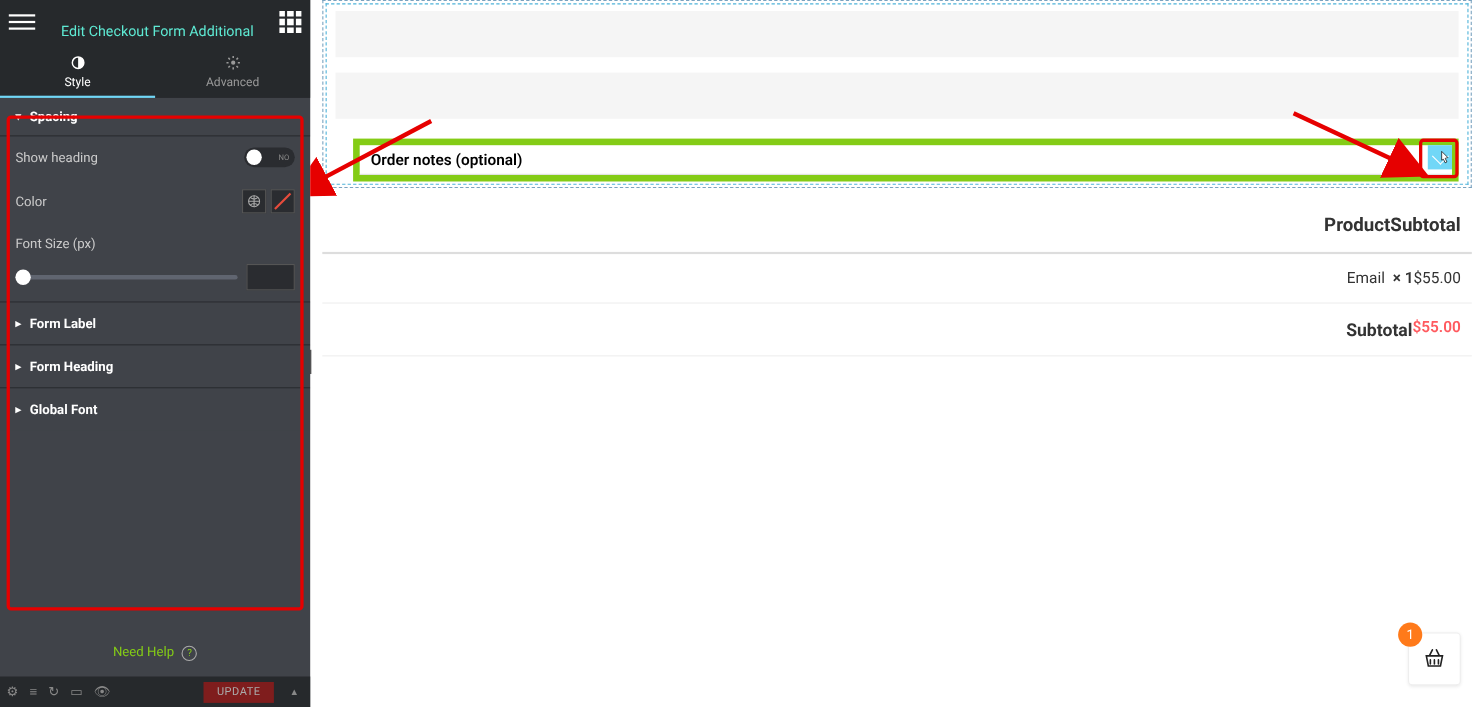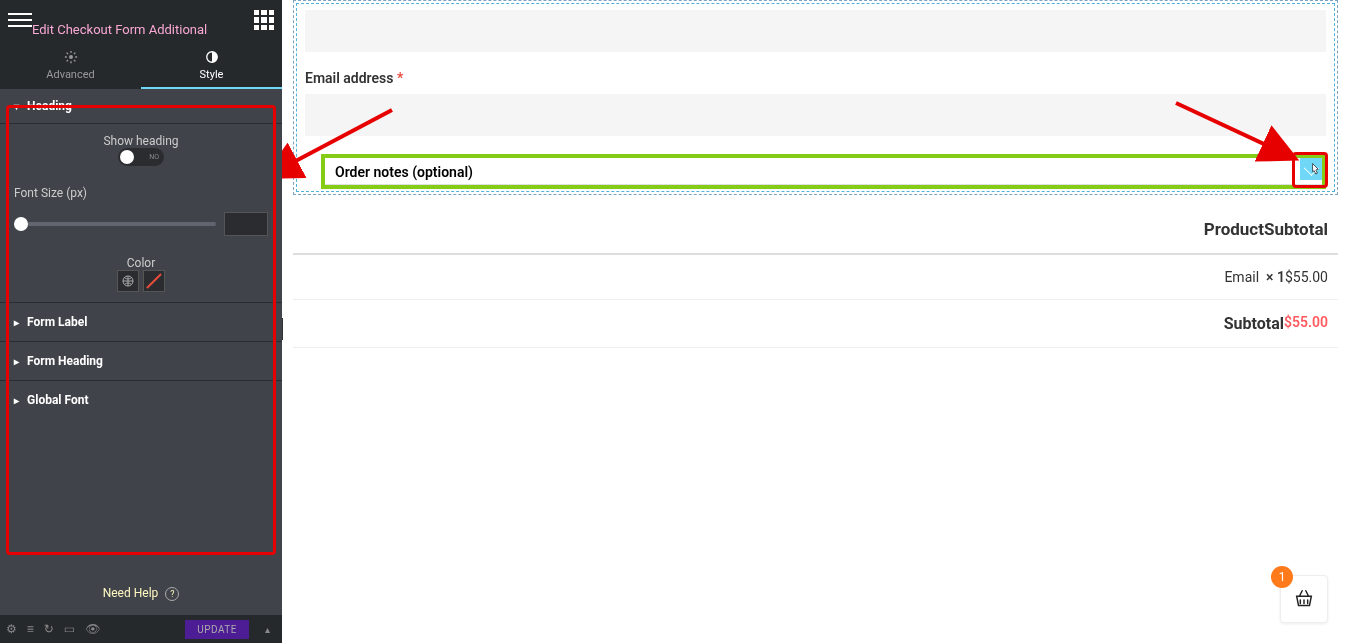--- a/index.html
+++ b/index.html
@@ -3,75 +3,75 @@
 <meta charset="utf-8">
 <style>
 * { box-sizing: border-box; margin: 0; padding: 0; }
 body { font-family: -apple-system, BlinkMacSystemFont, "Segoe UI", Roboto, Arial, sans-serif; width: 1348px; height: 643px; overflow: hidden; position: relative; background: #fff; }
 
 
 .sidebar { position: absolute; left: 0; top: 0; width: 282px; height: 643px; background: #404349; color: #e0e0e0; display: flex; flex-direction: column; }
 .sidebar-header { background: #26292c; height: 40px; display: flex; align-items: center; justify-content: space-between; padding: 0 8px; }
 .hamburger { width: 24px; height: 24px; display: flex; flex-direction: column; justify-content: center; gap: 4px; cursor: pointer; }
 .hamburger span { height: 2px; background: #fff; }
-.header-title { flex: 1; text-align: left; font-size: 13px; line-height: 1.2; color: #f9a8d4; margin-top: 19px; }
+.header-title { flex: 1; text-align: center; font-size: 13px; line-height: 1.2; color: #5eead4; margin-top: 19px; }
 .header-grid { width: 20px; height: 20px; display: grid; grid-template-columns: repeat(3,1fr); grid-template-rows: repeat(3,1fr); gap: 2px; cursor: pointer; }
 .header-grid span { background: #fff; }
 
 .tabs { display: flex; background: #26292c; }
 .tab { flex: 1; text-align: center; padding: 10px 0 8px; font-size: 11px; color: #999; cursor: pointer; position: relative; }
 .tab.active { color: #fff; }
 .tab.active::after { content: ""; position: absolute; bottom: 0; left: 0; right: 0; height: 2px; background: #71d7f7; }
 .tab-icon { display: block; margin: 0 auto 4px; width: 14px; height: 14px; }
 
 .panel-body { flex: 1; overflow: auto; padding: 0; }
 .section-header { display: flex; align-items: center; padding: 10px 14px; font-size: 12px; font-weight: bold; color: #fff; background: #404349; border-bottom: 1px solid #2a2c30; cursor: pointer; }
 .section-header .caret { margin-right: 8px; font-size: 10px; }
-.field-row { padding: 10px 14px; font-size: 12px; color: #ccc; display: flex; align-items: center; justify-content: space-between; flex-direction: column; }
+.field-row { padding: 10px 14px; font-size: 12px; color: #ccc; display: flex; align-items: center; justify-content: space-between; }
 .field-row.stack { display: block; }
 .field-row .label { font-size: 12px; }
 .toggle { width: 46px; height: 18px; border-radius: 10px; background: #2a2c30; position: relative; cursor: pointer; display: flex; align-items: center; justify-content: flex-end; padding-right: 5px; font-size: 7px; color: #888; }
 .toggle .knob { position: absolute; left: 2px; top: 2px; width: 14px; height: 14px; border-radius: 50%; background: #fff; }
 .color-controls { display: flex; gap: 4px; }
 .color-btn { width: 22px; height: 22px; background: #2a2c30; border: 1px solid #555; display: flex; align-items: center; justify-content: center; cursor: pointer; font-size: 11px; color: #aaa; }
 .color-btn.slash { position: relative; }
 .color-btn.slash::after { content: ""; position: absolute; width: 20px; height: 2px; background: #e74c3c; transform: rotate(-45deg); }
 .slider-wrap { margin-top: 12px; display: flex; align-items: center; gap: 8px; }
 .slider { flex: 1; height: 4px; background: #606570; border-radius: 2px; position: relative; cursor: pointer; }
 .slider .handle { position: absolute; left: 0; top: -5px; width: 14px; height: 14px; border-radius: 50%; background: #fff; }
 .slider-value { width: 44px; height: 24px; background: #2a2c30; border: 1px solid #555; }
 
 .collapsed-section { padding: 12px 14px; font-size: 12px; font-weight: bold; color: #fff; border-top: 1px solid #2a2c30; background: #404349; cursor: pointer; display: flex; align-items: center; }
 .collapsed-section .caret { margin-right: 8px; font-size: 10px; }
 
-.sidebar-help { margin-top: auto; text-align: center; padding: 14px; font-size: 12px; color: #fef9c3; }
+.sidebar-help { margin-top: auto; text-align: center; padding: 14px; font-size: 12px; color: #84cc16; }
 .sidebar-help .q { display: inline-block; margin-left: 4px; width: 14px; height: 14px; border: 1px solid #aaa; border-radius: 50%; font-size: 9px; line-height: 13px; }
 
 .sidebar-footer { height: 28px; background: #26292c; display: flex; align-items: center; padding: 0 6px; gap: 10px; }
 .sidebar-footer .icon { color: #888; font-size: 12px; cursor: pointer; }
-.update-btn { margin-left: auto; background: #4c1d95; color: #aaa; font-size: 10px; padding: 4px 12px; cursor: pointer; letter-spacing: 0.5px; }
+.update-btn { margin-left: auto; background: #7f1d1d; color: #aaa; font-size: 10px; padding: 4px 12px; cursor: pointer; letter-spacing: 0.5px; }
 .update-caret { color: #888; font-size: 10px; padding: 0 6px; cursor: pointer; }
 
 
 .red-box { position: absolute; border: 3px solid #e60000; border-radius: 4px; pointer-events: none; }
 .red-box.sidebar-hl { left: 6px; top: 105px; width: 270px; height: 450px; }
 
 .collapse-handle { position: absolute; left: 282px; top: 318px; width: 12px; height: 22px; background: #333; color: #fff; font-size: 10px; display: flex; align-items: center; justify-content: center; cursor: pointer; }
 
 
 .canvas { position: absolute; left: 283px; top: 0; right: 0; height: 643px; background: #fff; padding: 0 10px; }
 .dashed-area { border: 1px dashed #4fb3d9; padding: 0; }
 .dashed-area.outer { border-color: #7aa3c0; }
 
 .form-blob { background: #f5f5f5; height: 42px; margin-bottom: 14px; }
 .form-label { font-size: 14px; font-weight: 600; color: #333; padding: 4px 0 8px; }
 .req { color: #e74c3c; }
 
 
-.selected-widget { border: 4px solid #84cc16; position: relative; margin-left: 16px; }
+.selected-widget { border: 6px solid #84cc16; position: relative; margin-left: 16px; }
 .widget-tab { position: absolute; right: 0; top: 0; width: 22px; height: 22px; background: #71d7f7; display: flex; align-items: center; justify-content: center; }
 .widget-tab::after { content: ""; width: 10px; height: 10px; border: 1px solid #fff; border-top: none; border-right: none; transform: rotate(-45deg) translate(1px,-1px); }
 .cursor-icon { position: absolute; right: 2px; top: 6px; width: 16px; height: 16px; pointer-events: none; }
 .red-box.widget-hl { pointer-events: none; }
 
 .order-notes-label { font-size: 14px; font-weight: 600; padding: 6px 10px 4px; border-bottom: 1px solid #e0e0e0; }
 .order-notes-area { width: 100%; height: 200px; padding: 10px 14px; font-size: 14px; color: #999; background: #f7f7f7; resize: none; border: none; font-family: inherit; }
 .resize-grip { position: absolute; right: 2px; bottom: 2px; width: 10px; height: 10px; background: linear-gradient(135deg, transparent 50%, #aaa 50%, #aaa 60%, transparent 60%, transparent 70%, #aaa 70%, #aaa 80%, transparent 80%); }
 
 .summary { margin-top: 10px; }
@@ -108,73 +108,73 @@
         <span></span>
         <span></span>
         <span></span>
         <span></span>
         <span></span>
         <span></span>
       </div>
   </div>
 
   <div class="tabs">
+    <div class="tab active">
+      <svg class="tab-icon" viewBox="0 0 16 16">
+          <circle cx="8" cy="8" r="6" fill="none" stroke="#fff" stroke-width="1.5"></circle>
+          <path d="M8 2 A6 6 0 0 1 8 14 Z" fill="#fff"></path>
+        </svg>
+      <span>Style</span>
+    </div>
     <div class="tab">
       <svg class="tab-icon" viewBox="0 0 16 16">
           <circle cx="8" cy="8" r="2.2" fill="#999"></circle>
           <path d="M8 1v2.2M8 12.8V15M1 8h2.2M12.8 8H15M3 3l1.6 1.6M11.4 11.4 13 13M13 3l-1.6 1.6M4.6 11.4 3 13" stroke="#999" stroke-width="1.6"></path>
         </svg>
       <span>Advanced</span>
     </div>
-    <div class="tab active">
-      <svg class="tab-icon" viewBox="0 0 16 16">
-          <circle cx="8" cy="8" r="6" fill="none" stroke="#fff" stroke-width="1.5"></circle>
-          <path d="M8 2 A6 6 0 0 1 8 14 Z" fill="#fff"></path>
-        </svg>
-      <span>Style</span>
-    </div>
   </div>
 
   <div class="panel-body">
     <div class="section-header">
       <span class="caret">▾</span>
-      <span>Heading</span>
+      <span>Spacing</span>
     </div>
 
     <div class="field-row">
       <span class="label">Show heading</span>
       <div class="toggle">
         <span>NO</span>
         <div class="knob"></div>
-      </div>
-    </div>
-
-    <div class="field-row stack">
-      <span class="label">Font Size (px)</span>
-      <div class="slider-wrap">
-        <div class="slider">
-            <div class="handle"></div>
-          </div>
-        <div class="slider-value"></div>
       </div>
     </div>
 
     <div class="field-row">
       <span class="label">Color</span>
       <div class="color-controls">
         <div class="color-btn">
           <svg width="12" height="12" viewBox="0 0 12 12">
               <circle cx="6" cy="6" r="5" fill="none" stroke="#aaa"></circle>
               <path d="M1 6h10M6 1v10M2.5 2.5c2 2 5 2 7 0M2.5 9.5c2-2 5-2 7 0" stroke="#aaa" fill="none"></path>
             </svg>
         </div>
         <div class="color-btn slash"></div>
       </div>
     </div>
 
+    <div class="field-row stack">
+      <span class="label">Font Size (px)</span>
+      <div class="slider-wrap">
+        <div class="slider">
+            <div class="handle"></div>
+          </div>
+        <div class="slider-value"></div>
+      </div>
+    </div>
+
 
     <div class="collapsed-section">
       <span class="caret">▸</span>
       <span>Form Label</span>
     </div>
     <div class="collapsed-section">
       <span class="caret">▸</span>
       <span>Form Heading</span>
     </div>
     <div class="collapsed-section">
@@ -201,23 +201,20 @@
 
 <div class="red-box sidebar-hl"></div>
 
 <div class="collapse-handle">◂</div>
 
 <div class="canvas">
   <div class="dashed-area outer" style="padding:2px;">
     <div class="dashed-area" style="padding:6px 8px 2px;">
 
       <div class="form-blob"></div>
-      <div class="form-label">
-        <span>Email address</span> <span class="req">*</span>
-      </div>
       <div class="form-blob" style="margin-bottom:18px;"></div>
 
       <div class="selected-widget" style="position:relative;">
         <div class="widget-tab"></div>
         <div class="red-box widget-hl" style="left:auto; right:-6px; top:-6px; width:36px; height:36px;"></div>
         <svg class="cursor-icon" viewBox="0 0 16 20" style="right:-1px; top:4px;">
             <path d="M5 2v10l2-1 2 4 2-1-2-4 3-1z" fill="#fff" stroke="#000" stroke-width="0.8"></path>
           </svg>
         <div class="order-notes-label">Order notes (optional)</div>
       </div>

